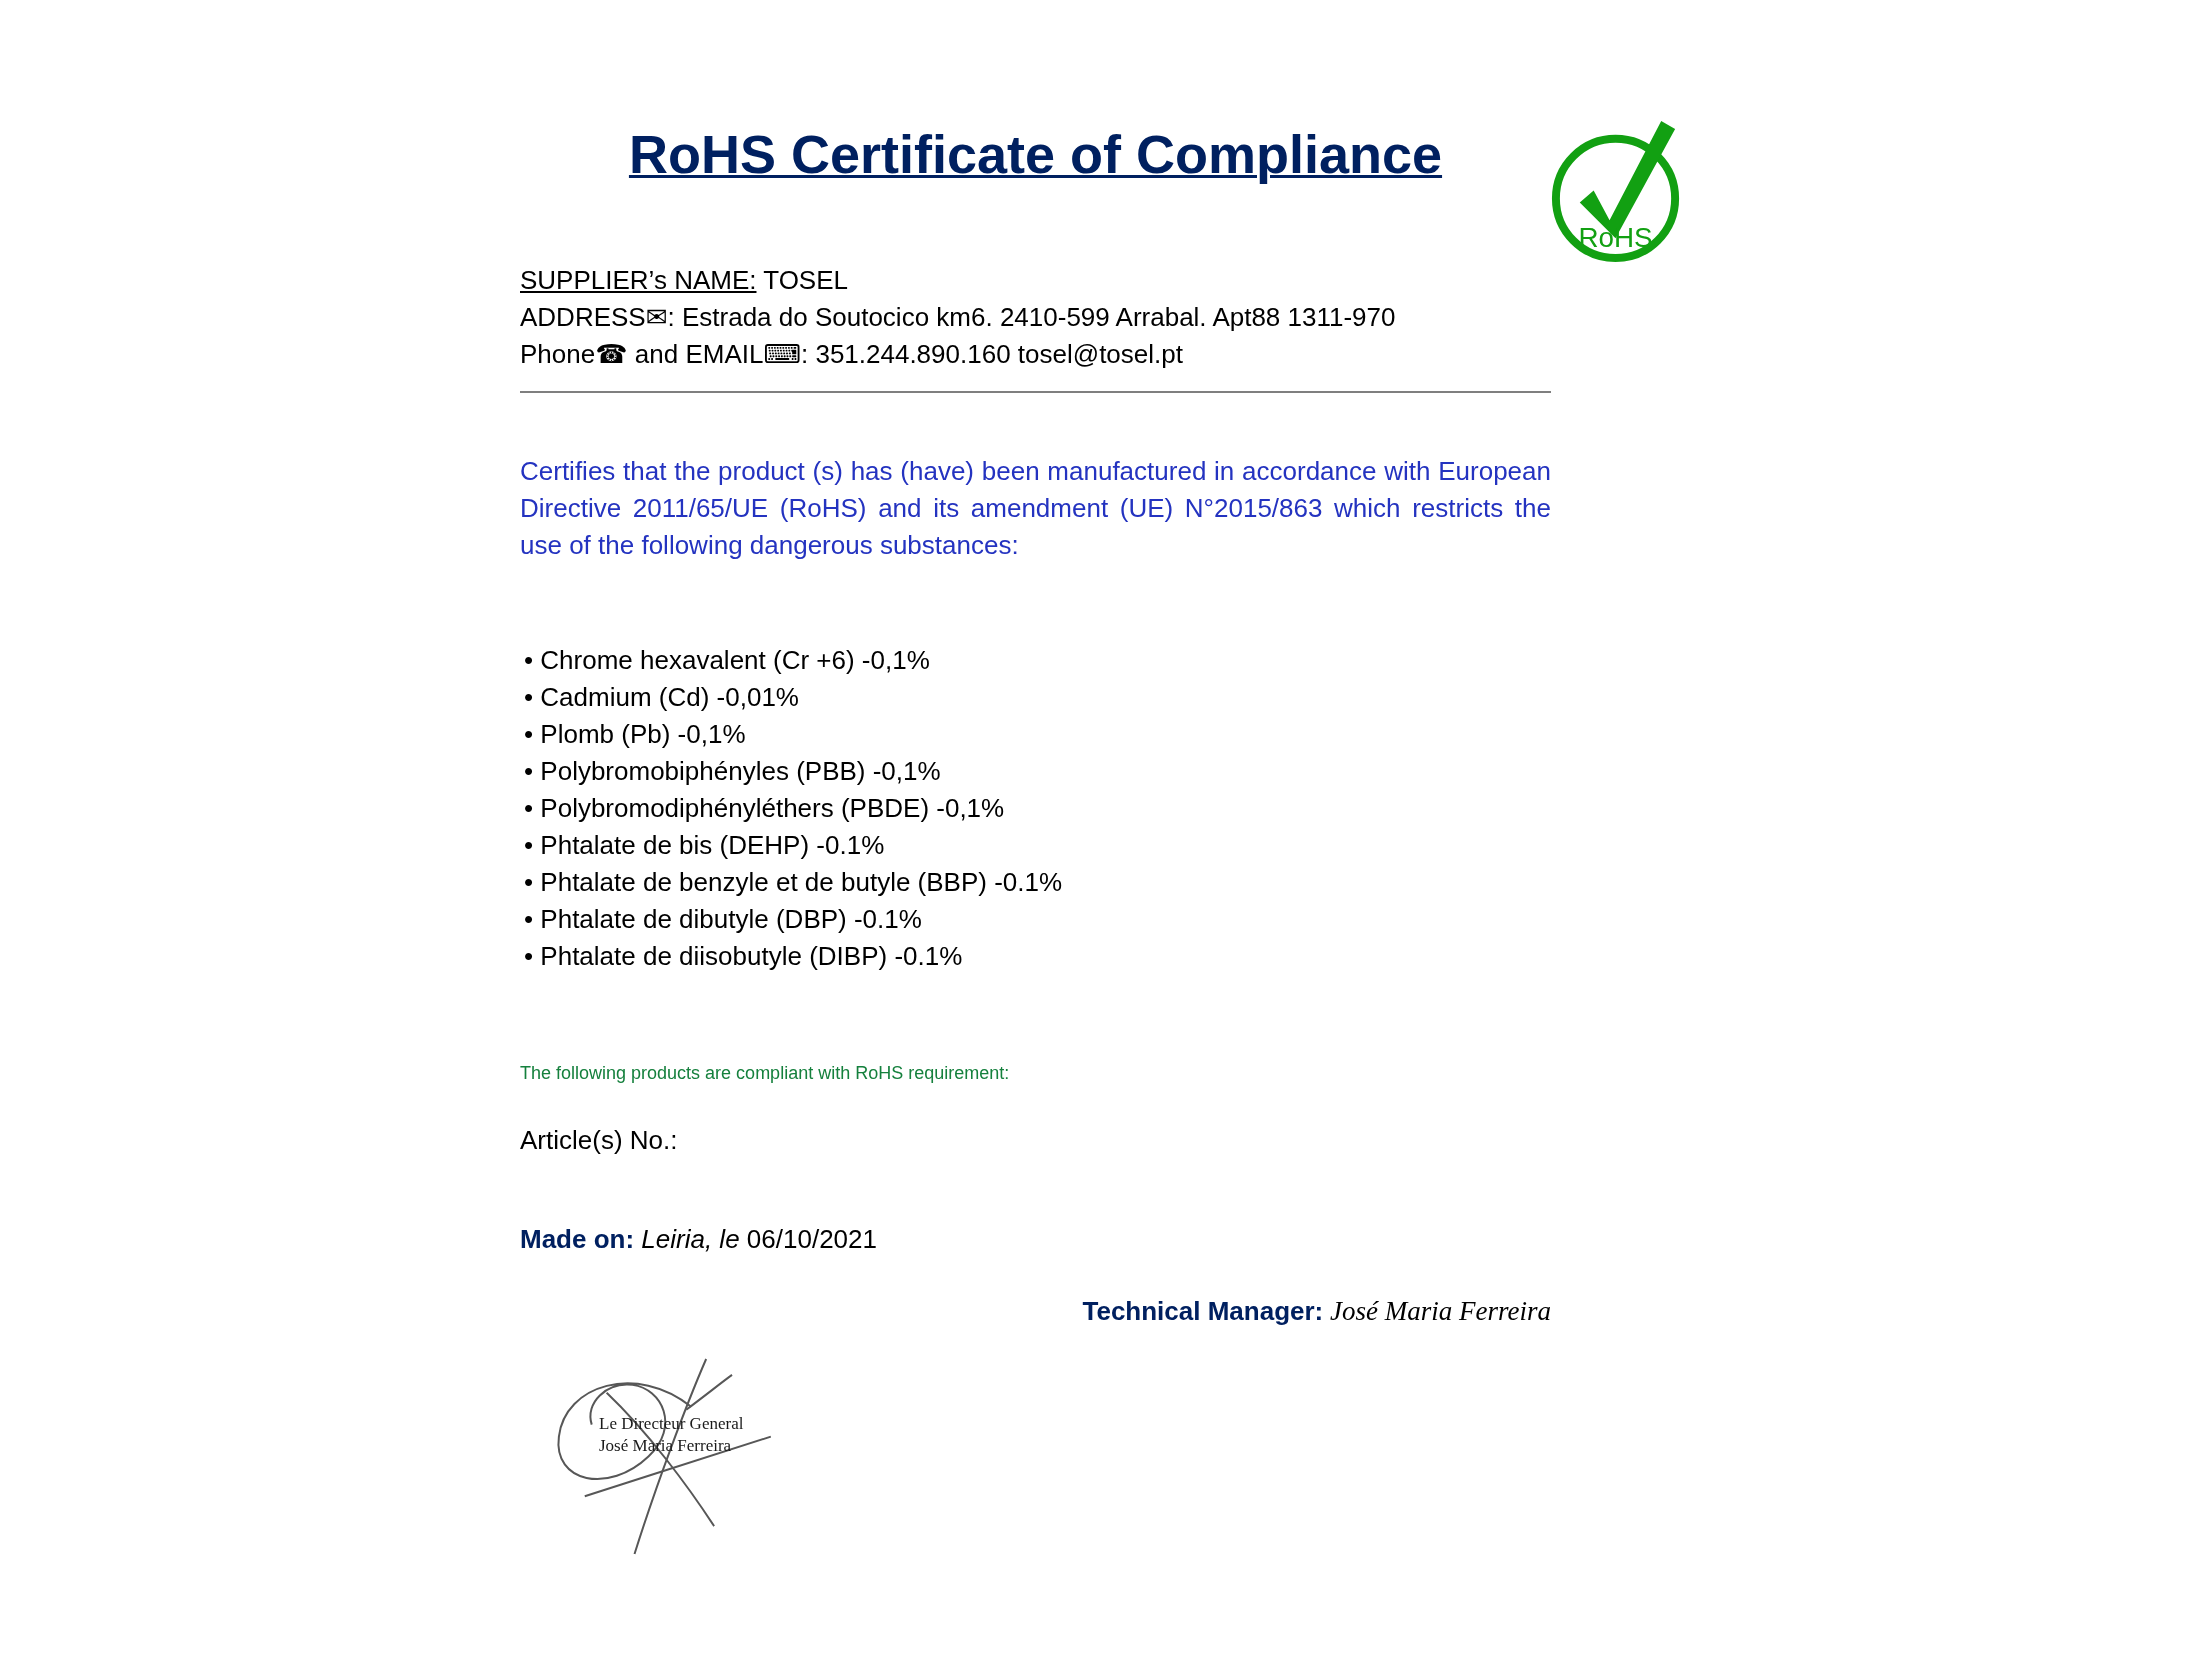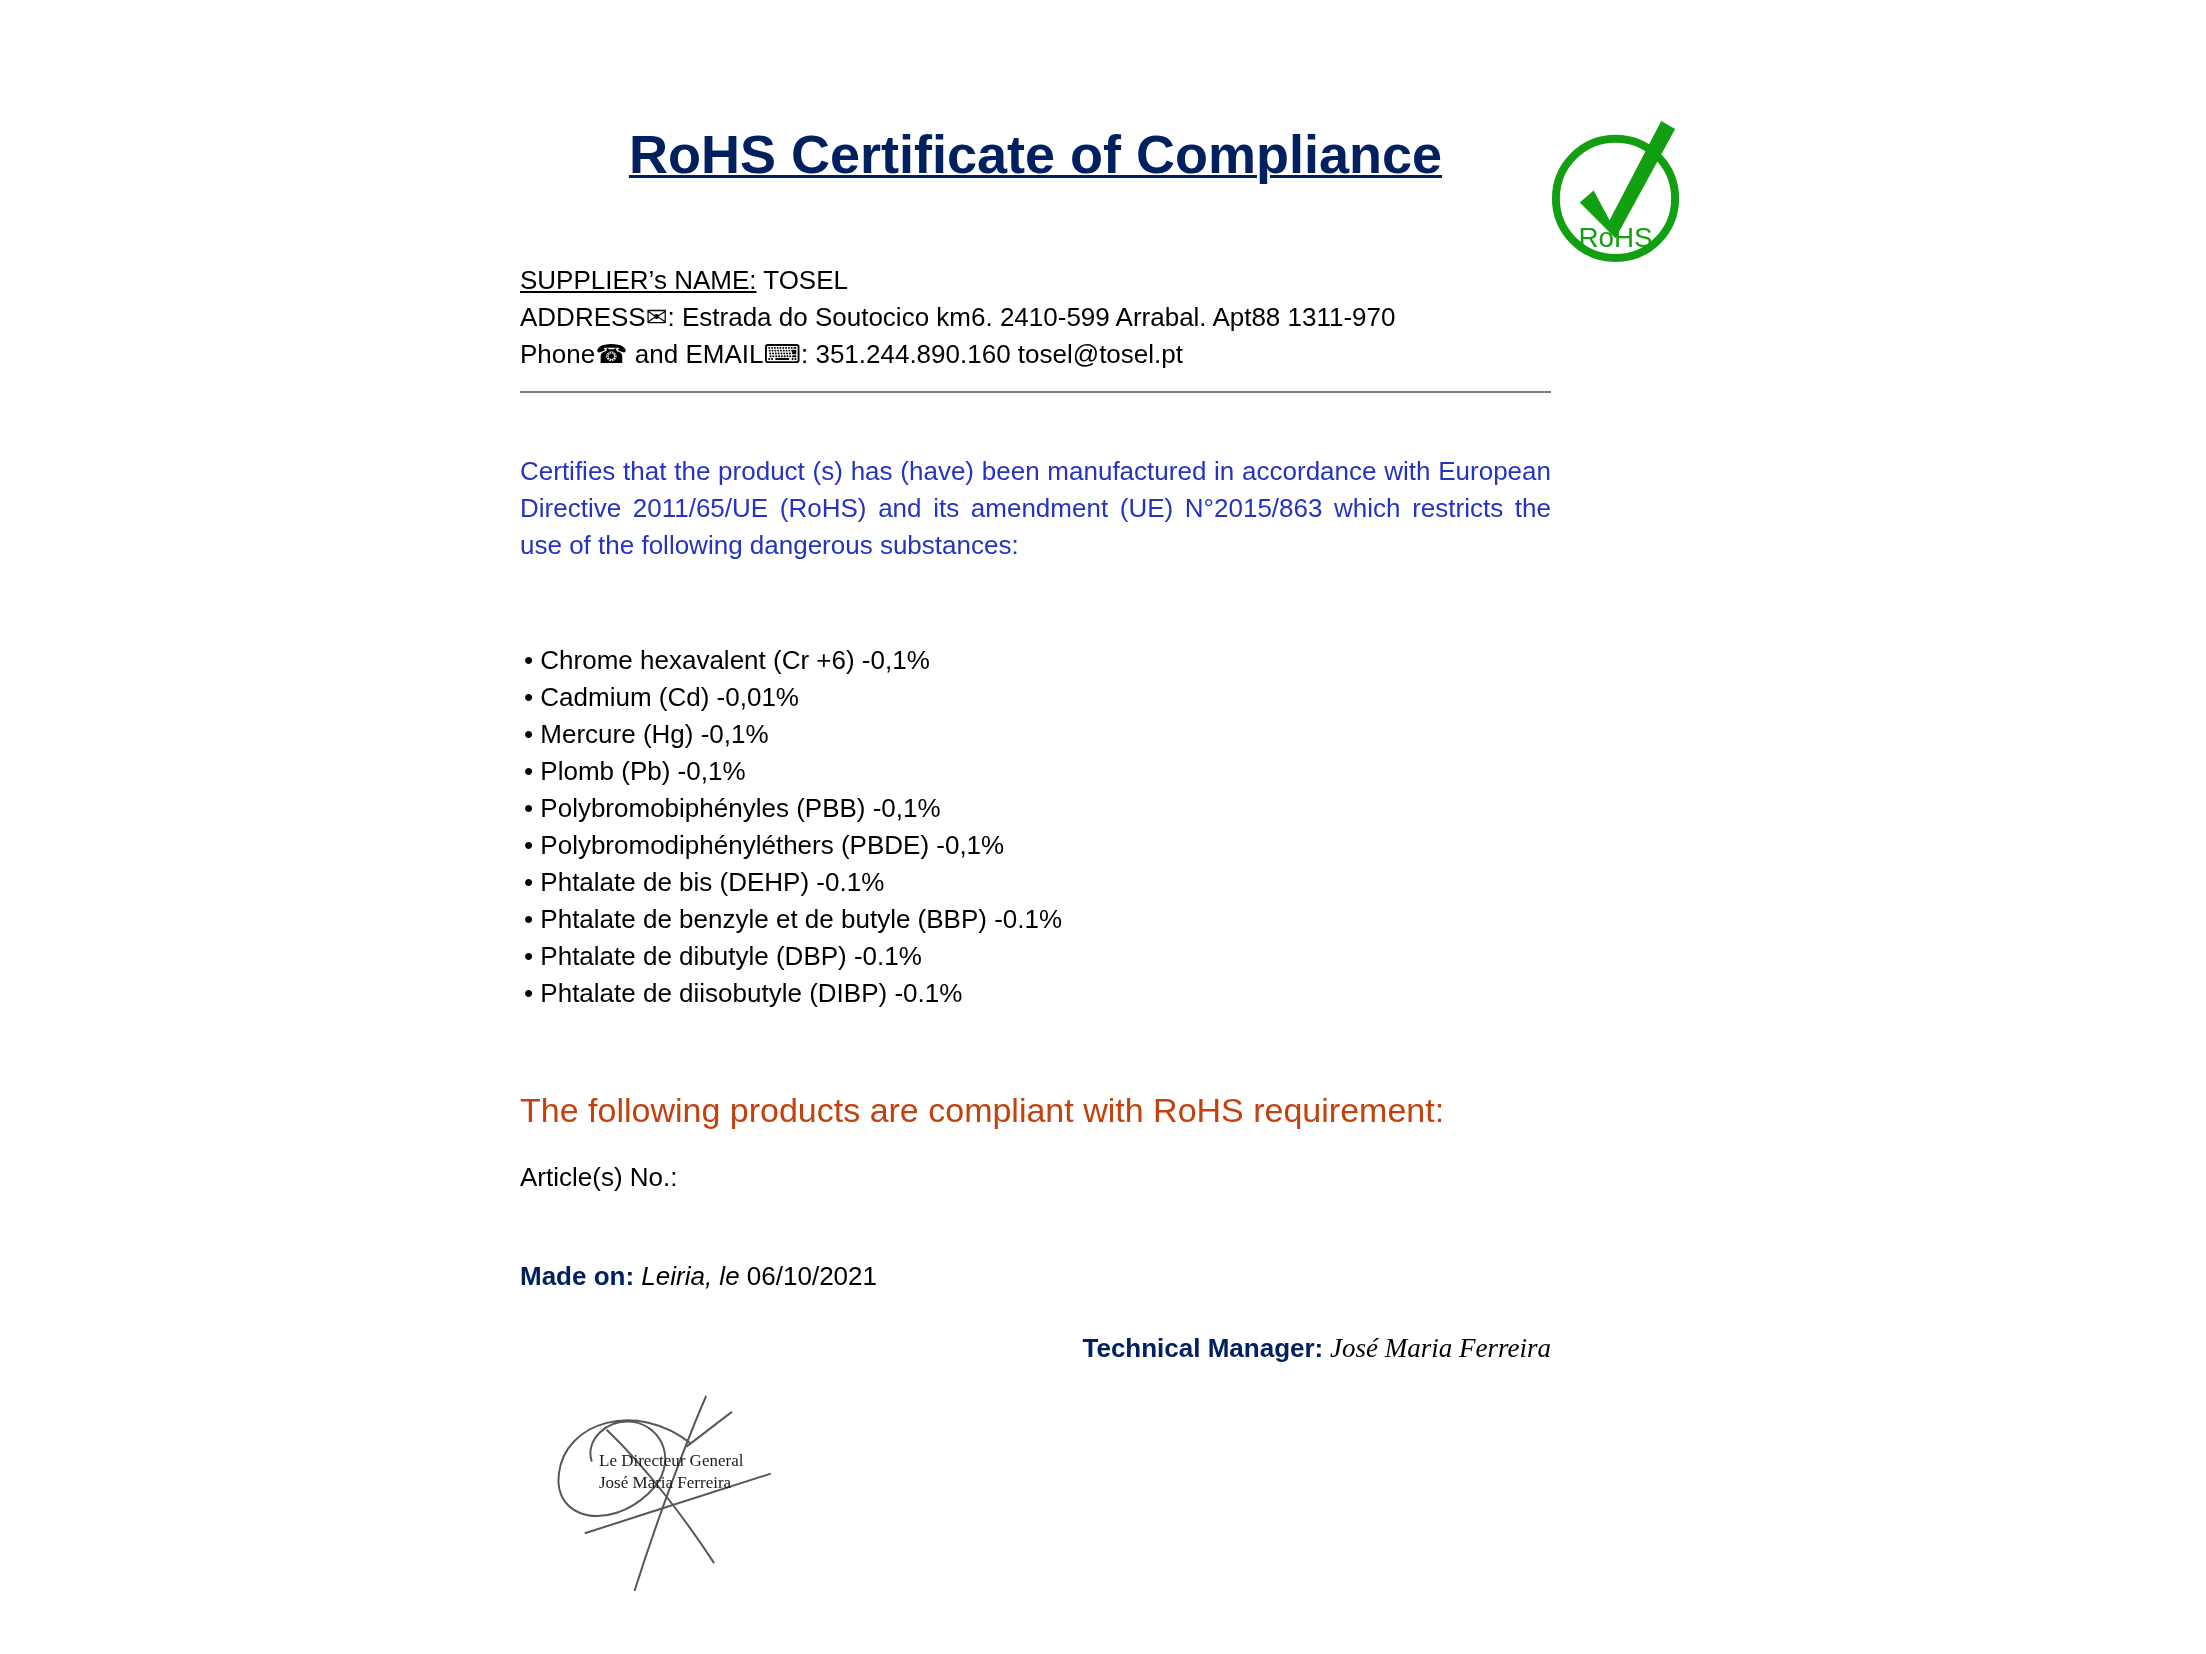--- a/index.html
+++ b/index.html
@@ -65,23 +65,23 @@
     line-height:37px;
     color:#000000;
     list-style:none;
     padding-left:4px;
   }
   .substances li::before {
     content:"• ";
   }
   .compliance-statement {
     margin-top:80px;
-    font-size:34px;
-    line-height:37px;
-    color:#c2410c;
+    font-size:18px;
+    line-height:37px;
+    color:#15803d;
   }
   .articles-line {
     margin-top:30px;
     font-size:26px;
     line-height:37px;
     color:#000000;
   }
   .made-on {
     margin-top:62px;
     font-size:26px;
@@ -158,21 +158,20 @@
       </div>
     </div>
 
     <hr class="rule">
 
     <p class="cert-statement">Certifies that the product (s) has (have) been manufactured in accordance with European Directive 2011/65/UE (RoHS) and its amendment (UE) N°2015/863 which restricts the use of the following dangerous substances:</p>
 
     <ul class="substances">
         <li>Chrome hexavalent (Cr +6) -0,1%</li>
         <li>Cadmium (Cd) -0,01%</li>
-        <li>Mercure (Hg) -0,1%</li>
         <li>Plomb (Pb) -0,1%</li>
         <li>Polybromobiphényles (PBB) -0,1%</li>
         <li>Polybromodiphényléthers (PBDE) -0,1%</li>
         <li>Phtalate de bis (DEHP) -0.1%</li>
         <li>Phtalate de benzyle et de butyle (BBP) -0.1%</li>
         <li>Phtalate de dibutyle (DBP) -0.1%</li>
         <li>Phtalate de diisobutyle (DIBP) -0.1%</li>
       </ul>
 
     <p class="compliance-statement">The following products are compliant with RoHS requirement:</p>

